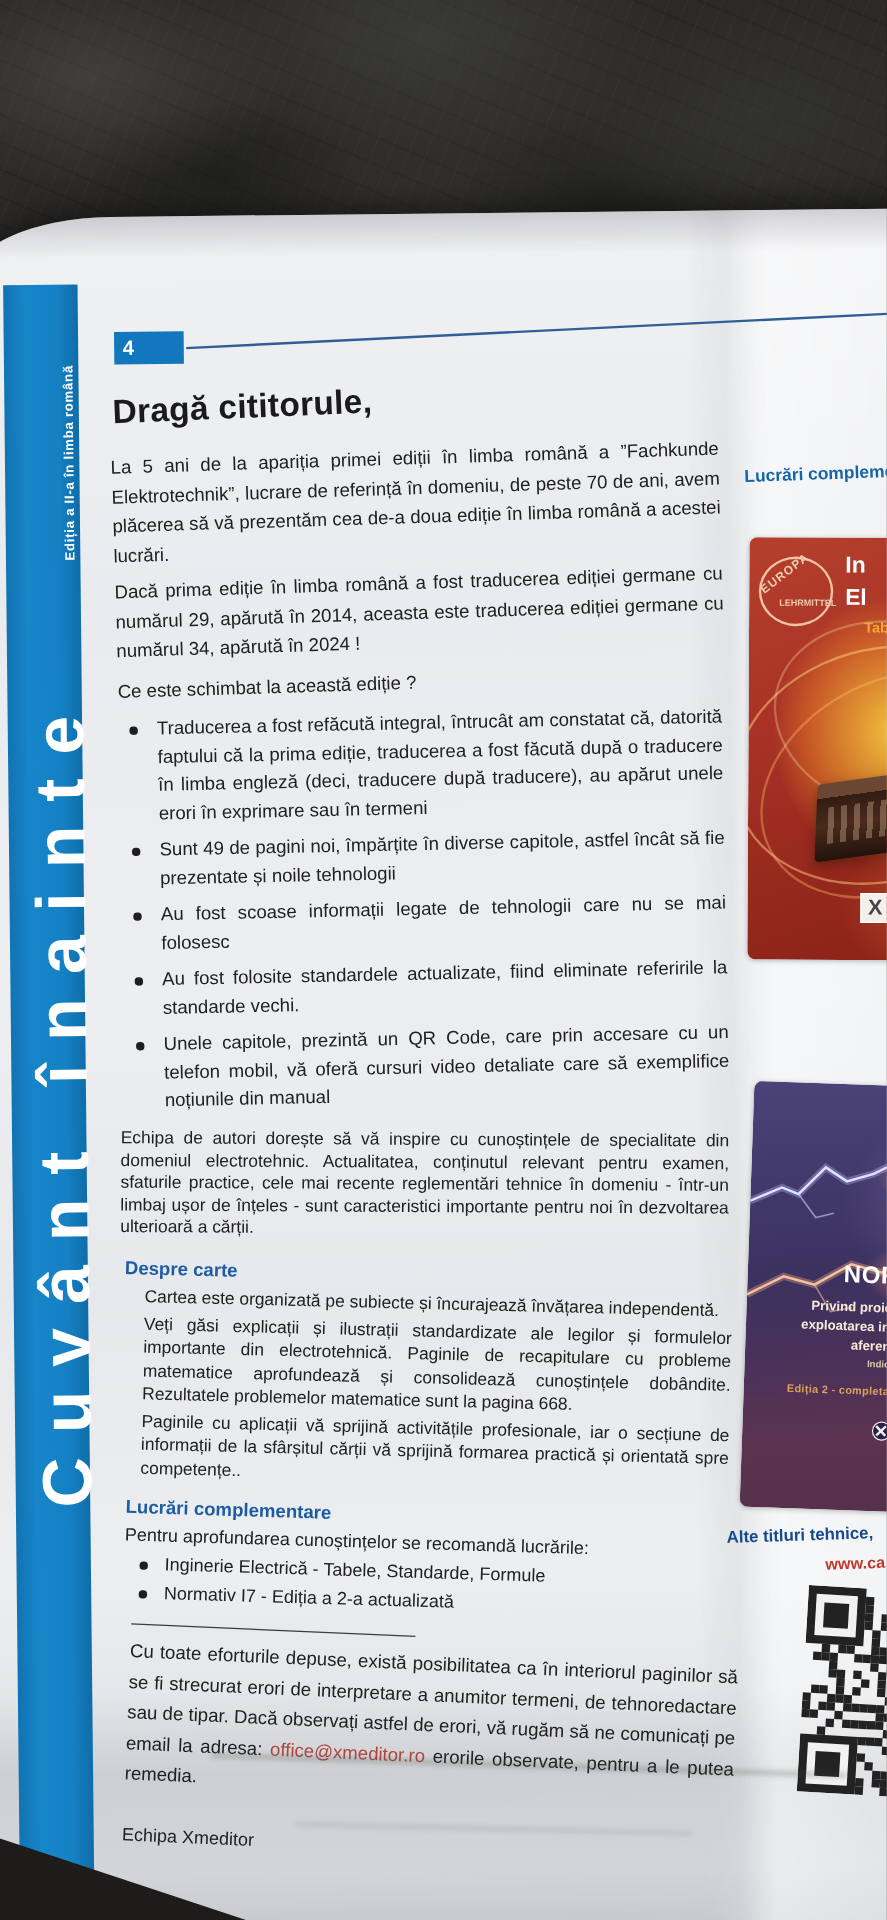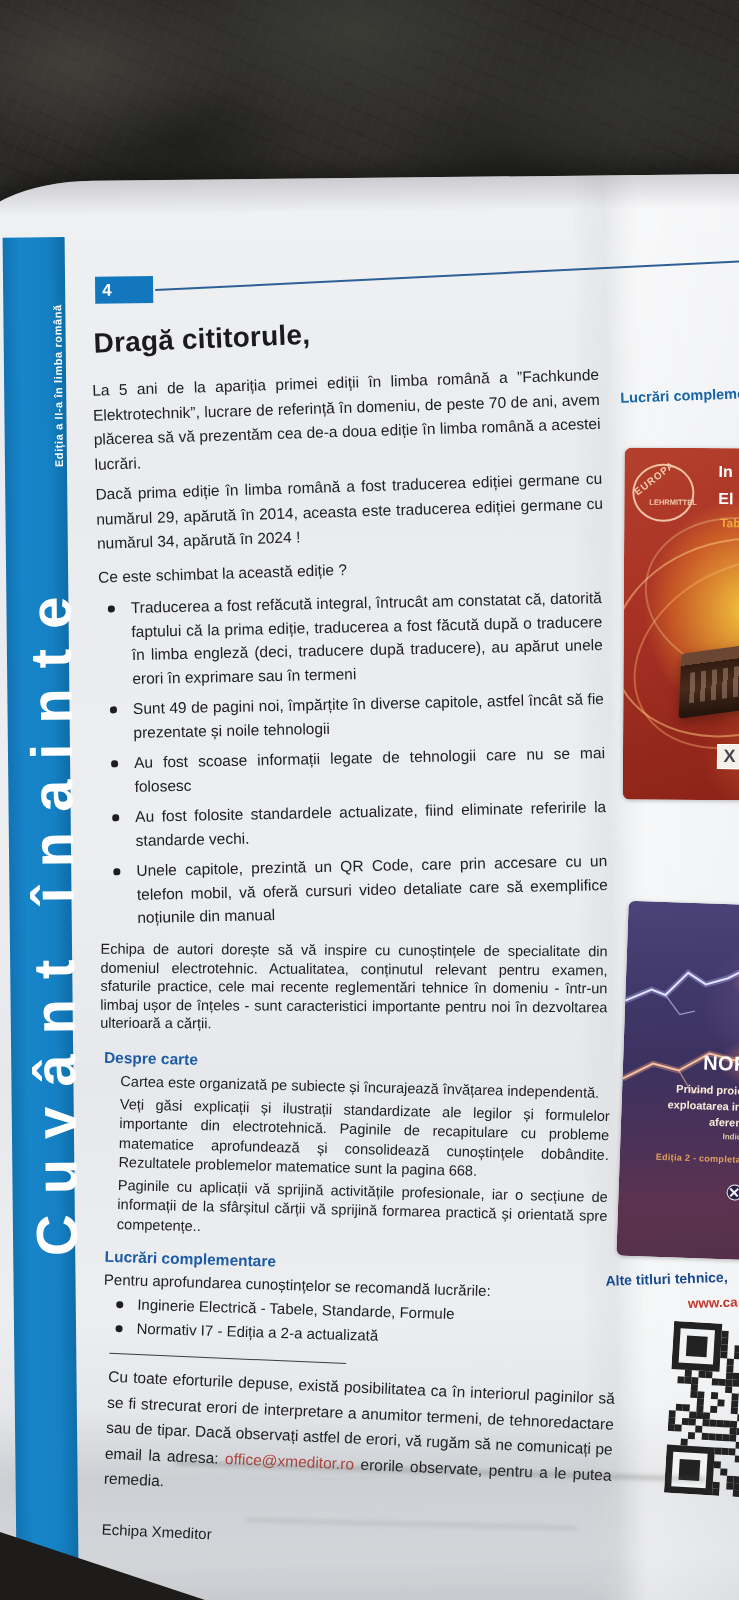--- a/index.html
+++ b/index.html
@@ -97,22 +97,22 @@
       linear-gradient(160deg,#b4402c 0%,#a93226 38%,#93271b 75%,#8a2217 100%); }
   .arc { position:absolute; border-radius:50%; }
   .a1 { left:-14px; top:92px; width:250px; height:195px; border:2.5px solid rgba(255,205,130,.50); transform:rotate(-16deg); }
   .a2 { left:4px; top:118px; width:238px; height:175px; border:2px solid rgba(255,190,110,.38); transform:rotate(-28deg); }
   .a3 { left:20px; top:70px; width:210px; height:160px; border:2px solid rgba(255,225,170,.30); transform:rotate(12deg); }
   .stamp { position:absolute; left:8px; top:16px; width:62px; height:58px;
     border:2px solid #efc2a6; border-radius:50%; color:#f2cbb2; }
   .st1 { position:absolute; left:-4px; top:7px; font-size:10px; font-weight:bold;
     transform:rotate(-38deg); letter-spacing:1px; }
   .st2 { position:absolute; left:15px; top:32px; font-size:7.5px; font-weight:bold; white-space:nowrap; }
-  .c1t { position:absolute; left:94px; top:10px; color:#fff; font-weight:bold;
-    font-size:16px; line-height:27px; }
+  .c1t { position:absolute; left:80px; top:10px; color:#fff; font-weight:bold;
+    font-size:19px; line-height:27px; }
   .c1sub { position:absolute; left:96px; top:68px; color:#f2a93c; font-weight:bold; font-size:12px; }
   .device { position:absolute; left:56px; top:198px; width:122px; height:64px; border-radius:4px;
     background:linear-gradient(180deg,#6b4632 0 12px, #321c12 12px, #4a2a1c 55%, #22130c 100%);
     transform:rotate(-8deg) skewX(-10deg); box-shadow:0 4px 10px rgba(60,20,10,.5); }
   .device::after { content:""; position:absolute; left:10px; top:20px; width:70px; height:30px;
     background:repeating-linear-gradient(90deg, rgba(220,190,160,.35) 0 5px, transparent 5px 11px); }
   .xm { position:absolute; left:94px; top:296px; display:flex; gap:3px; }
   .xmbox { width:25px; height:25px; background:#f3efe9; border:1.5px solid #fff;
     color:#46464a; font-weight:bold; font-size:18px; display:flex; align-items:center; justify-content:center; }
 

